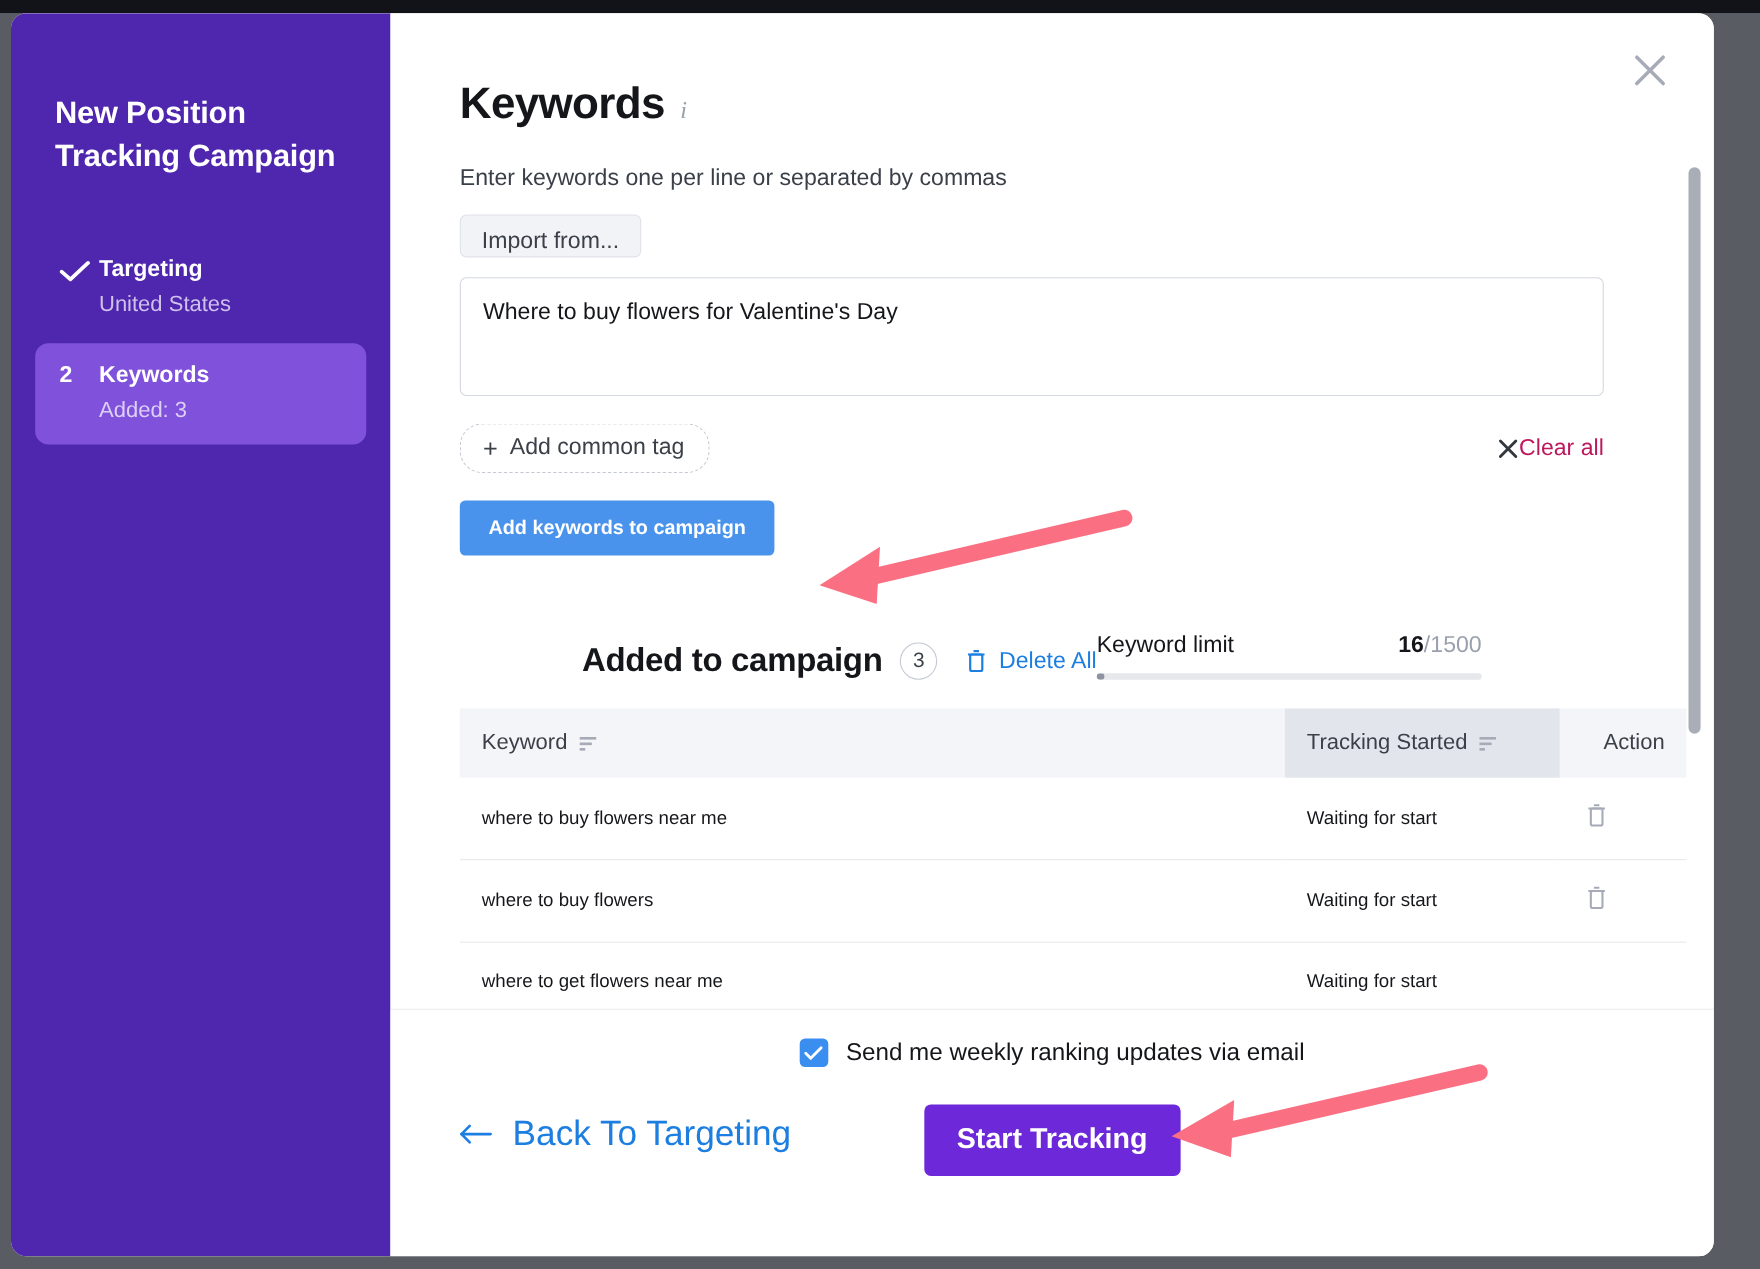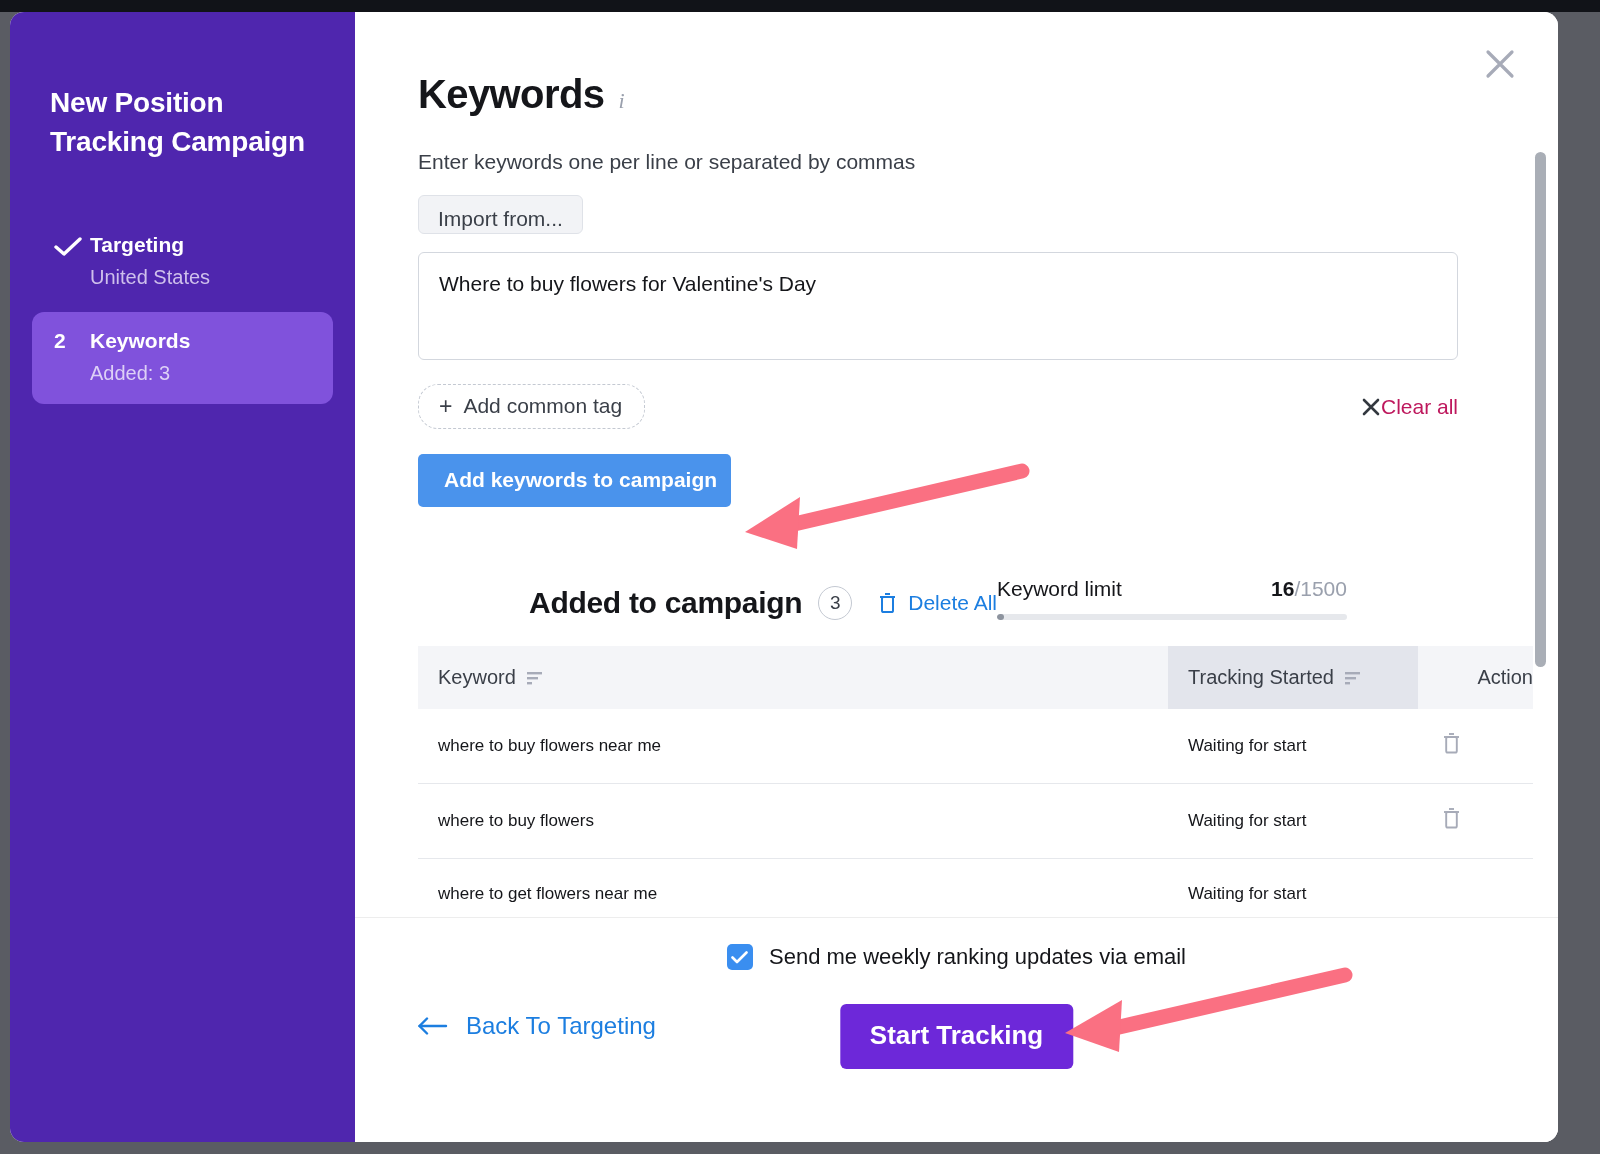--- a/index.html
+++ b/index.html
@@ -233,24 +233,24 @@
     color: #be185d;
     cursor: pointer;
   }
 
   .add-keywords-btn {
     margin-top: 25px;
     background: #4a93ec;
     color: #ffffff;
     border: none;
     border-radius: 5px;
-    font-size: 21px;
+    font-size: 18px;
     font-weight: bold;
     font-family: inherit;
-    padding: 14px 14px 15px 26px;
+    padding: 14px 26px 15px 26px;
     cursor: pointer;
   }
 
   .added-header {
     margin-top: 70px;
     display: flex;
     align-items: flex-end;
     justify-content: center;
   }
   .added-left {
@@ -325,21 +325,21 @@
     font-weight: normal;
     color: #3a3f48;
     text-align: left;
     padding: 20px 0 20px 20px;
     height: 62px;
   }
   .kw-table thead th.col-tracking {
     background: #e3e5ec;
     text-align: left;
   }
-  .kw-table thead th.col-action { text-align: right; }
+  .kw-table thead th.col-action { text-align: center; }
   .col-keyword { width: 750px; }
   .col-tracking { width: 250px; }
   .col-action  { width: 115px; }
 
   .th-inner { display: inline-flex; align-items: center; gap: 10px; }
 
   .kw-table tbody td {
     font-size: 17px;
     color: #15161a;
     padding: 23px 0 23px 20px;
@@ -383,21 +383,21 @@
     height: 68px;
   }
   .back-link {
     position: absolute;
     left: 63px;
     top: 8px;
     display: inline-flex;
     align-items: center;
     gap: 18px;
     color: #1c7ee0;
-    font-size: 24px;
+    font-size: 32px;
     cursor: pointer;
   }
   .start-btn {
     position: absolute;
     left: 50%;
     transform: translateX(-50%);
     background: #6d28d9;
     color: #ffffff;
     border: none;
     border-radius: 6px;

